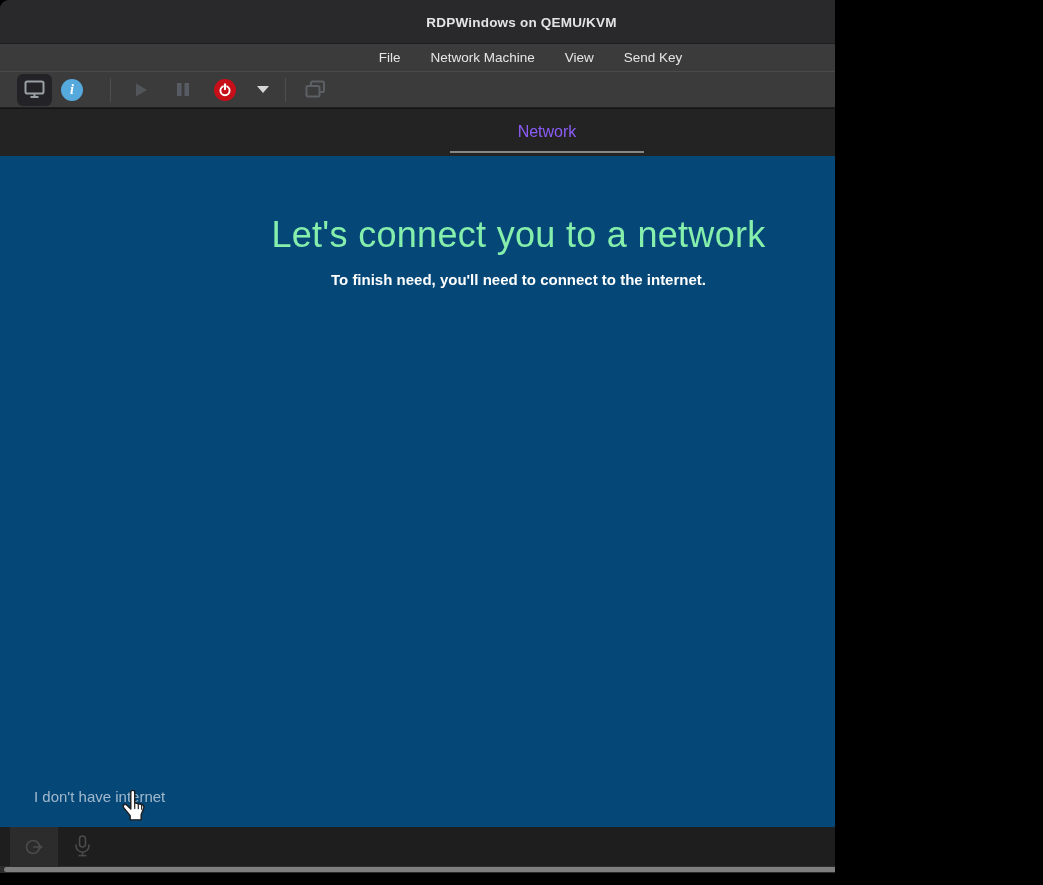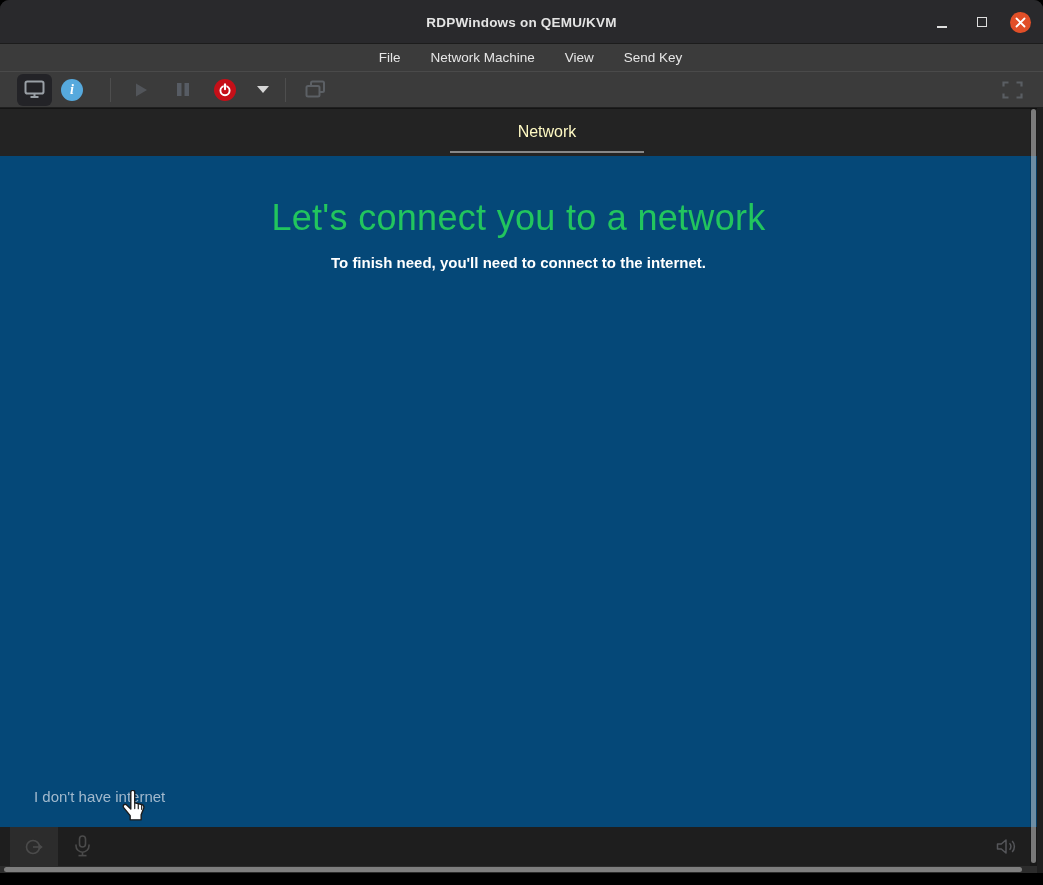--- a/index.html
+++ b/index.html
@@ -1,18 +1,18 @@
 <!DOCTYPE html>
 <html><head>
 <meta charset="utf-8">
 <style>
   * { margin:0; padding:0; box-sizing:border-box; }
   html,body { background:#000; }
   body { font-family:"Liberation Sans", sans-serif; }
-  #stage { position:relative; width:1043px; height:885px; background:#000; overflow:hidden; }
+  #stage { position:relative; width:835px; height:885px; background:#000; overflow:hidden; }
 
   
   #vm-window { position:absolute; left:0; top:0; width:1043px; height:873px;
     border-radius:9px 9px 0 0; overflow:hidden; background:#1f1f1f; }
 
   
   .titlebar { position:relative; height:44px; background:#29292c; border-bottom:1px solid #1c1c1c; }
   .titlebar .title { position:absolute; left:0; right:0; top:0; height:44px;
     display:flex; align-items:center; justify-content:center;
     color:#e4e4e4; font-size:13.5px; font-weight:bold; letter-spacing:.2px; }
@@ -46,25 +46,25 @@
   .caret { width:0; height:0; border-left:6px solid transparent; border-right:6px solid transparent;
     border-top:7px solid #d6d6d6; }
   .snap-btn { margin-left:14px; width:30px; }
   .fullscreen-btn { position:absolute; right:16px; top:0; height:36px; width:30px; }
 
   
   .guest { position:absolute; left:0; top:108px; width:1037px; height:765px; background:#1e1e1e; }
 
   .oobe-header { position:relative; height:48px; background:#232323; border-top:1px solid #141414; }
   .oobe-step { position:absolute; left:450px; width:194px; top:14px; text-align:center;
-    color:#fef9c3; font-size:16px; }
+    color:#8b5cf6; font-size:16px; }
   .oobe-underline { position:absolute; left:450px; width:194px; height:2px; bottom:3px; background:#878787; }
 
   .oobe-content { position:relative; height:671px; background:#054878; text-align:center; }
-  .oobe-heading { padding-top:41px; color:#22c55e; font-size:36px; font-weight:300; letter-spacing:.3px; }
+  .oobe-heading { padding-top:58px; color:#86efac; font-size:36px; font-weight:300; letter-spacing:.3px; }
   .oobe-subtitle { margin-top:15px; color:#fff; font-size:15px; font-weight:600; }
   .oobe-link { position:absolute; left:34px; bottom:22px; color:#a2b9cd; font-size:15px; cursor:pointer; }
   .hand-cursor { position:absolute; left:121px; top:634px; width:26px; height:32px; pointer-events:none; }
 
   .oobe-footer { position:relative; height:39px; background:#1e1e1e; }
   .ease-tile { position:absolute; left:10px; top:0; width:48px; height:39px; background:#2c2c2c;
     display:flex; align-items:center; justify-content:center; }
   .mic-tile { position:absolute; left:68px; top:0; width:28px; height:39px;
     display:flex; align-items:center; justify-content:center; }
   .vol-tile { position:absolute; right:17px; top:0; width:28px; height:39px;

